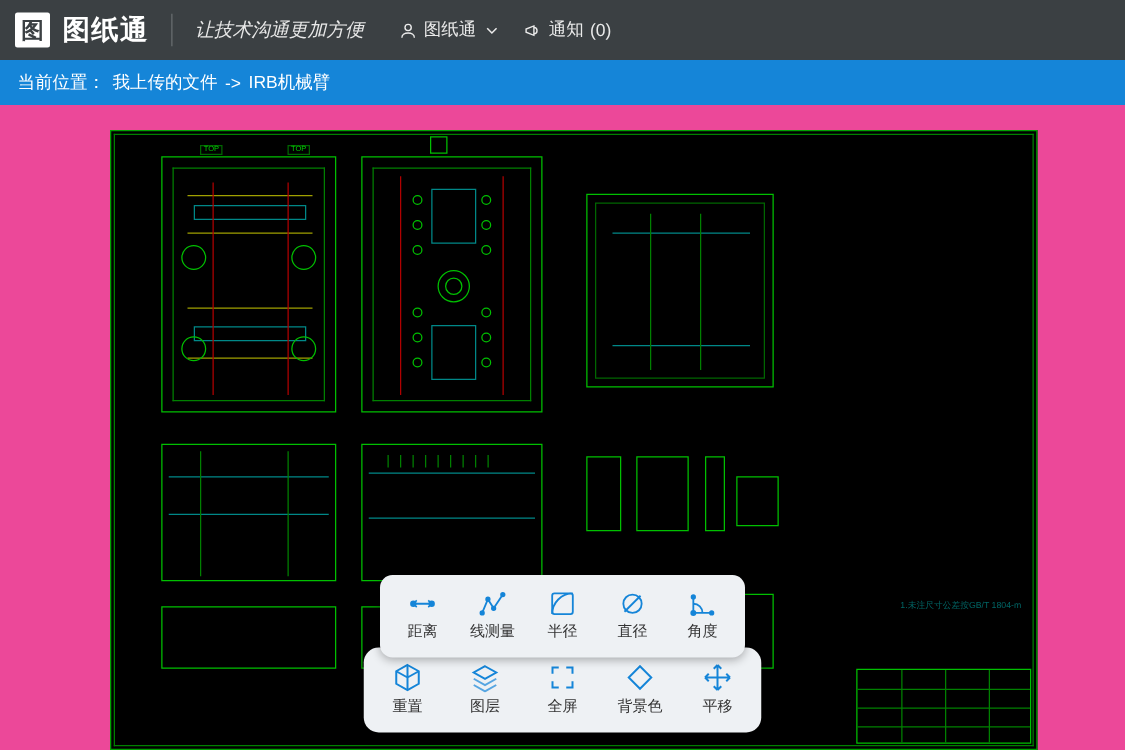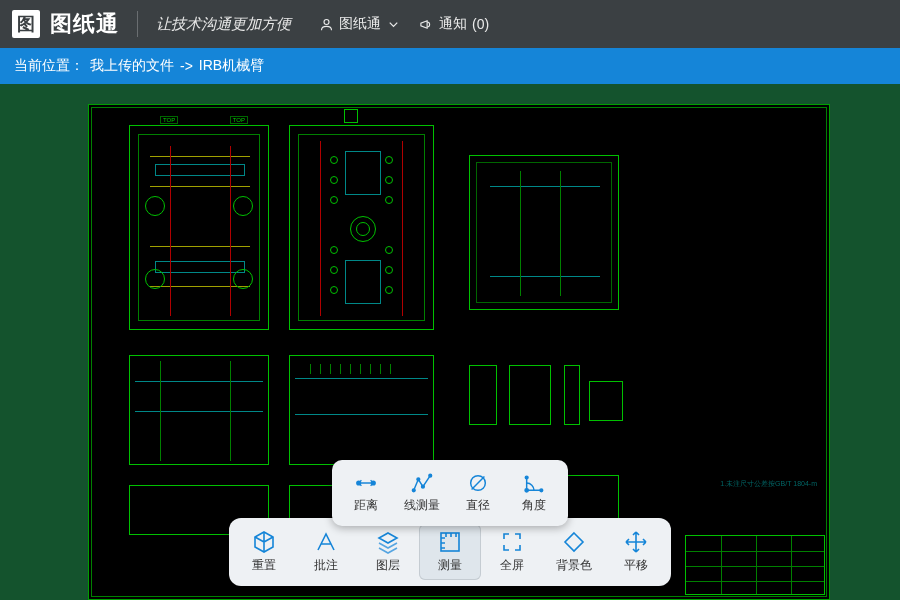--- a/index.html
+++ b/index.html
@@ -14,21 +14,21 @@
   .tagline { font-size: 15px; font-style: italic; color: #e8e8e8; font-family: "STKaiti","KaiTi",serif; }
   .header-right { display: flex; align-items: center; gap: 18px; margin-left: 14px; font-size: 14px; }
   .hdr-item { display: flex; align-items: center; gap: 5px; cursor: pointer; color:#eaeaea; }
   .hdr-item svg { width: 15px; height: 15px; }
   
   
   .breadcrumb { height: 36px; background: #1585d8; color: #fff; display: flex; align-items: center; padding: 0 14px; font-size: 14px; gap: 6px; }
   .breadcrumb a { color: #fff; text-decoration: none; }
   
   
-  .canvas-wrap { position: relative; height: calc(600px - 48px - 36px); background: #14532d; padding: 20px 70px 0 88px; }
+  .canvas-wrap { position: relative; height: calc(600px - 48px - 36px); background: #ec4899; padding: 20px 70px 0 88px; }
   .canvas { position: relative; width: 100%; height: 100%; background: #000; border: 1px solid #00a000; overflow: hidden; }
   .cad-block { position: absolute; border: 1px solid #00c000; }
   .cad-line { position: absolute; background: #008000; }
   .cad-line.r { background: #b00000; }
   .cad-line.y { background: #a0a000; }
   .cad-line.c { background: #008888; }
   .top-tag { position:absolute; font-size:6px; color:#0c0; border:1px solid #060; padding:0 2px;}
   .dim-text { position:absolute; font-size:6px; color:#0a0; }
   
   
@@ -205,20 +205,27 @@
           <path d="M3 20l5-12 5 8 8-12"></path>
           <circle cx="3" cy="20" r="1.5" fill="#1585d8"></circle>
           <circle cx="8" cy="8" r="1.5" fill="#1585d8"></circle>
           <circle cx="13" cy="16" r="1.5" fill="#1585d8"></circle>
           <circle cx="21" cy="4" r="1.5" fill="#1585d8"></circle>
         </svg>
       <span class="tool-label">线测量</span>
     </div>
     <div class="tool">
       <svg viewBox="0 0 24 24">
+          <rect x="3" y="3" width="18" height="18" rx="2"></rect>
+          <path d="M3 21 A18 18 0 0 1 21 3"></path>
+        </svg>
+      <span class="tool-label">半径</span>
+    </div>
+    <div class="tool">
+      <svg viewBox="0 0 24 24">
           <circle cx="12" cy="12" r="8"></circle>
           <line x1="5" y1="19" x2="19" y2="5"></line>
         </svg>
       <span class="tool-label">直径</span>
     </div>
     <div class="tool">
       <svg viewBox="0 0 24 24">
           <path d="M4 20L4 6M4 20L20 20"></path>
           <path d="M4 12 A8 8 0 0 1 12 20"></path>
           <circle cx="4" cy="20" r="1.8" fill="#1585d8"></circle>
@@ -232,38 +239,25 @@
   <div class="toolbar">
     <div class="tool">
       <svg viewBox="0 0 24 24">
           <path d="M12 2l9 5v10l-9 5-9-5V7z"></path>
           <path d="M12 2v10M12 12l9-5M12 12l-9-5M12 12v10"></path>
         </svg>
       <span class="tool-label">重置</span>
     </div>
     <div class="tool">
       <svg viewBox="0 0 24 24">
-          <path d="M4 20L12 4l8 16M7 14h10"></path>
-        </svg>
-      <span class="tool-label">批注</span>
-    </div>
-    <div class="tool">
-      <svg viewBox="0 0 24 24">
           <path d="M12 3l9 5-9 5-9-5z"></path>
           <path d="M3 13l9 5 9-5M3 18l9 5 9-5" stroke-opacity=".7"></path>
         </svg>
       <span class="tool-label">图层</span>
     </div>
-    <div class="tool active">
-      <svg viewBox="0 0 24 24">
-          <rect x="3" y="3" width="18" height="18"></rect>
-          <path d="M3 8h4M3 13h4M3 18h4M8 3v4M13 3v4M18 3v4"></path>
-        </svg>
-      <span class="tool-label">测量</span>
-    </div>
     <div class="tool">
       <svg viewBox="0 0 24 24">
           <path d="M4 9V4h5M20 9V4h-5M4 15v5h5M20 15v5h-5"></path>
         </svg>
       <span class="tool-label">全屏</span>
     </div>
     <div class="tool">
       <svg viewBox="0 0 24 24">
           <path d="M12 3l9 9-9 9-9-9z"></path>
         </svg>

